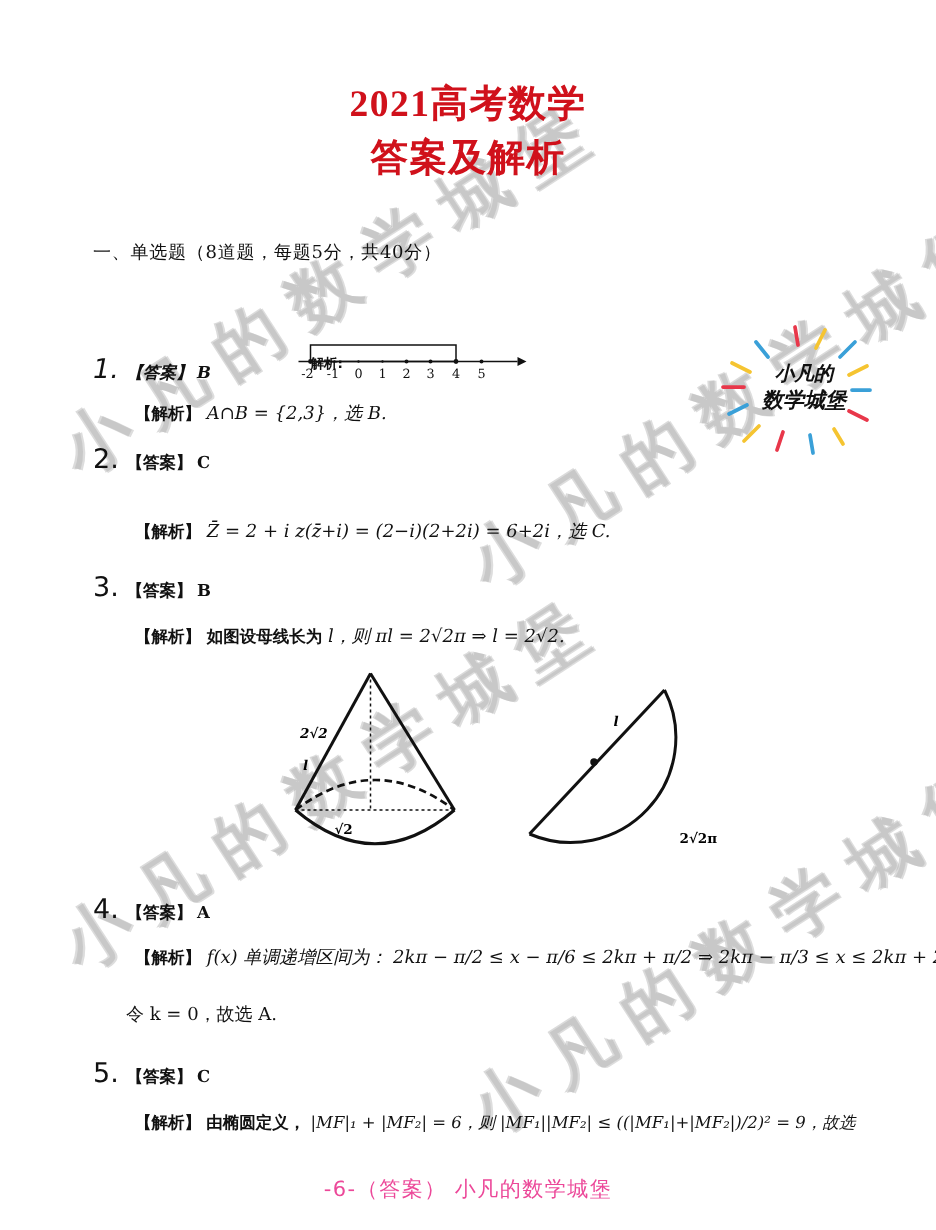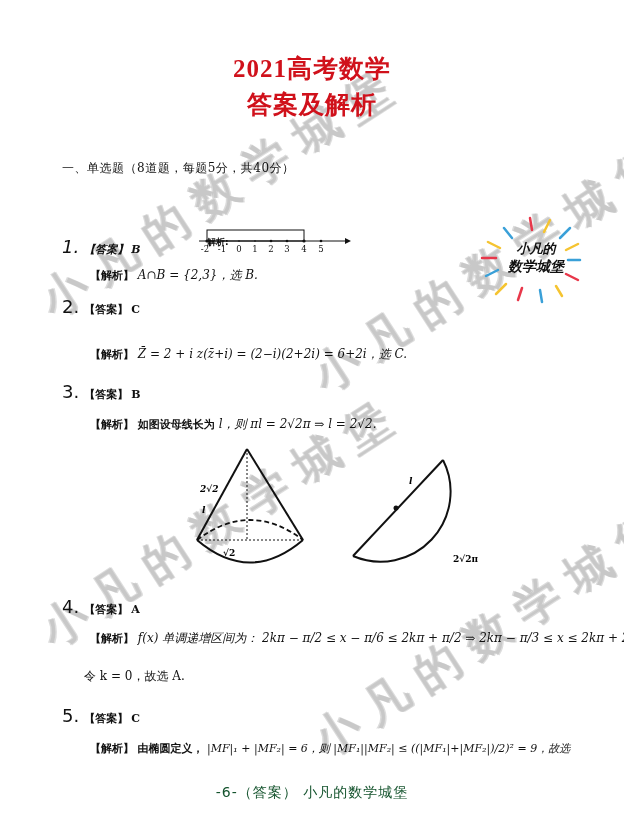--- a/index.html
+++ b/index.html
@@ -7,21 +7,21 @@
          font-family:"DejaVu Serif", serif; color:#111; }
   .abs { position:absolute; }
   .title { left:0; width:624px; text-align:center; color:#d0111b; font-weight:bold;
            font-family:"DejaVu Sans", sans-serif; font-size:25px; letter-spacing:1px; }
   .section { left:62px; top:160px; font-size:12px; font-family:"DejaVu Serif", serif; letter-spacing:0.5px; }
   .qnum { font-family:"DejaVu Sans", sans-serif; font-size:18px; color:#111; }
   .tag { font-family:"DejaVu Sans", sans-serif; font-weight:bold; font-size:11px; color:#111; }
   .ans { font-family:"DejaVu Serif", serif; font-weight:bold; font-size:11px; margin-left:3px; }
   .line { font-size:12px; font-family:"DejaVu Serif", serif; white-space:nowrap; }
   .line i { font-family:"DejaVu Serif", serif; font-style:italic;text-align:right; }
-  .footer { left:0; width:624px; top:784px; text-align:center; color:#14532d; font-family:"DejaVu Sans", sans-serif; font-size:14px; letter-spacing:1px; }
+  .footer { left:0; width:624px; top:784px; text-align:center; color:#ec4899; font-family:"DejaVu Sans", sans-serif; font-size:14px; letter-spacing:1px; }
   .wm { color:rgba(175,175,175,0.45); font-family:"DejaVu Serif", serif; font-weight:bold; font-size:46px;
         transform-origin:left top; white-space:nowrap; letter-spacing:14px; pointer-events:none;
         text-shadow:1px 1px 0 rgba(120,120,120,0.25); }
   svg text { font-family:"DejaVu Serif", serif; }
 </style>
 </head>
 <body>
 
 <div class="abs wm" style="left:28px; top:280px; transform:rotate(-33deg);">小凡的数学城堡</div>
 <div class="abs wm" style="left:300px; top:355px; transform:rotate(-33deg);">小凡的数学城堡</div>

